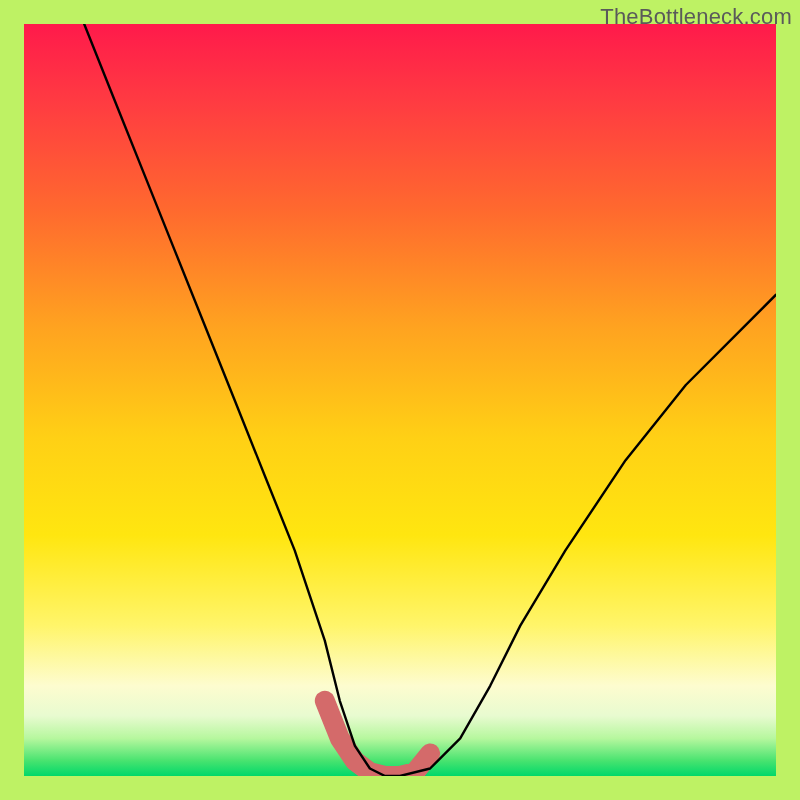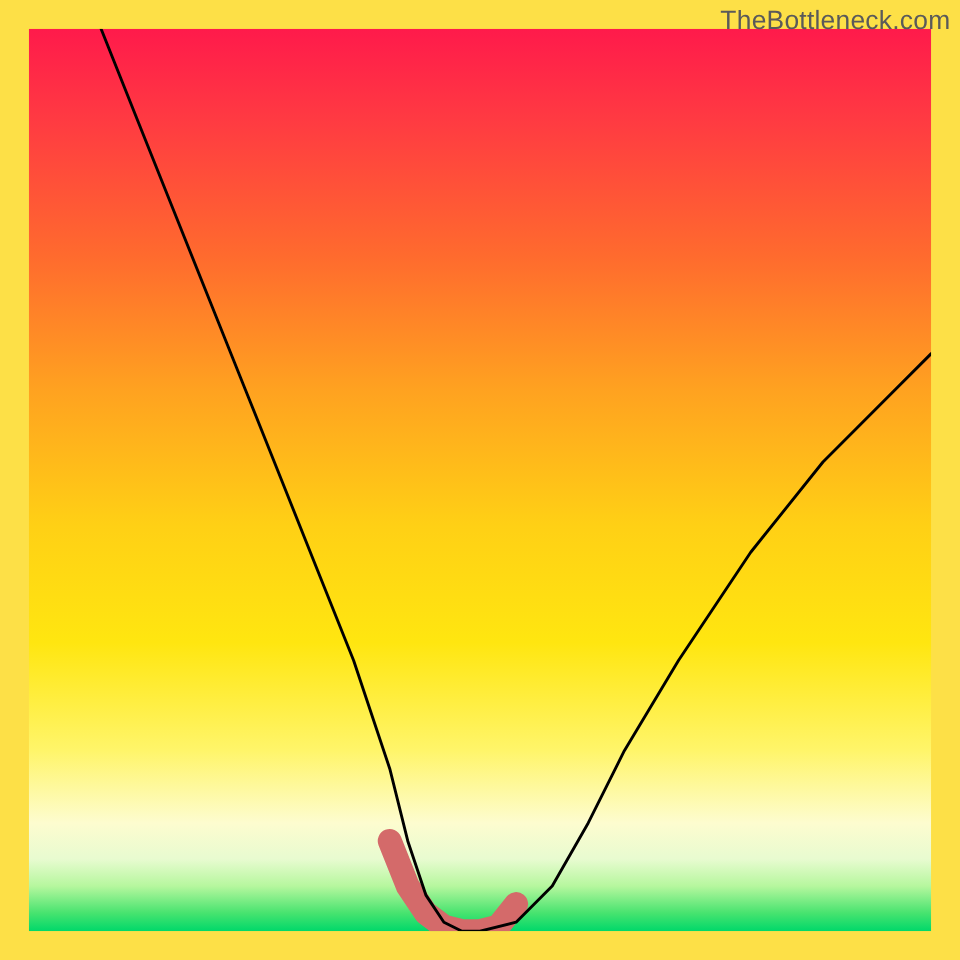--- a/index.html
+++ b/index.html
@@ -8,21 +8,21 @@
     width: 800px;
     height: 800px;
     background: #000;
     overflow: hidden;
     font-family: Arial, Helvetica, sans-serif;
   }
   .frame {
     position: relative;
     width: 800px;
     height: 800px;
-    background: #fde047;
+    background: #bef264;
   }
   .plot {
     position: absolute;
     left: 24px;
     top: 24px;
     width: 752px;
     height: 752px;
     overflow: hidden;
   }
   .gradient {

